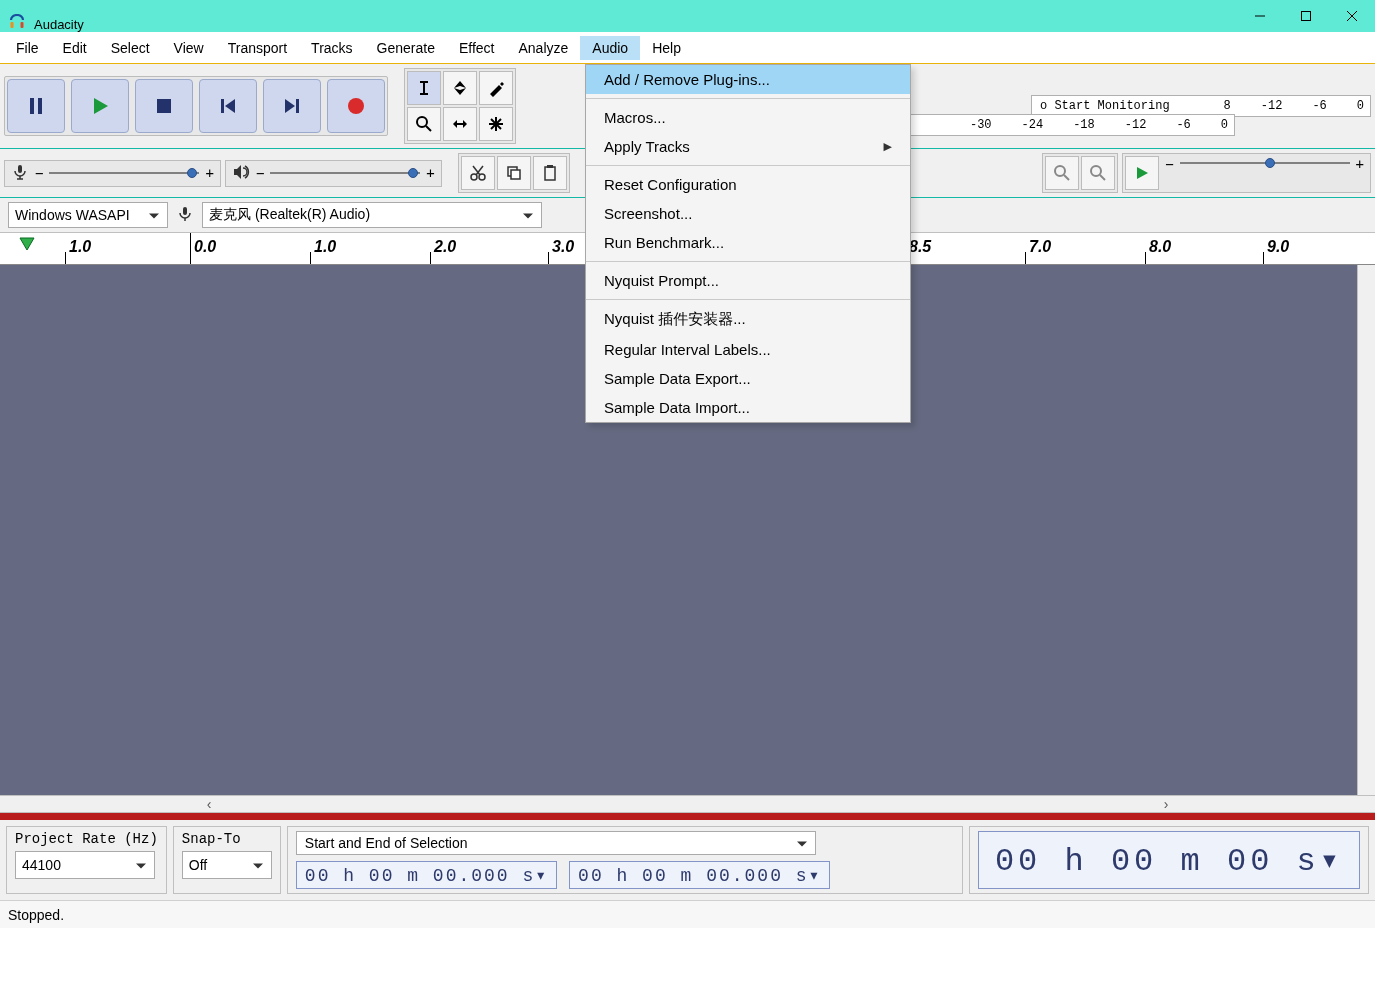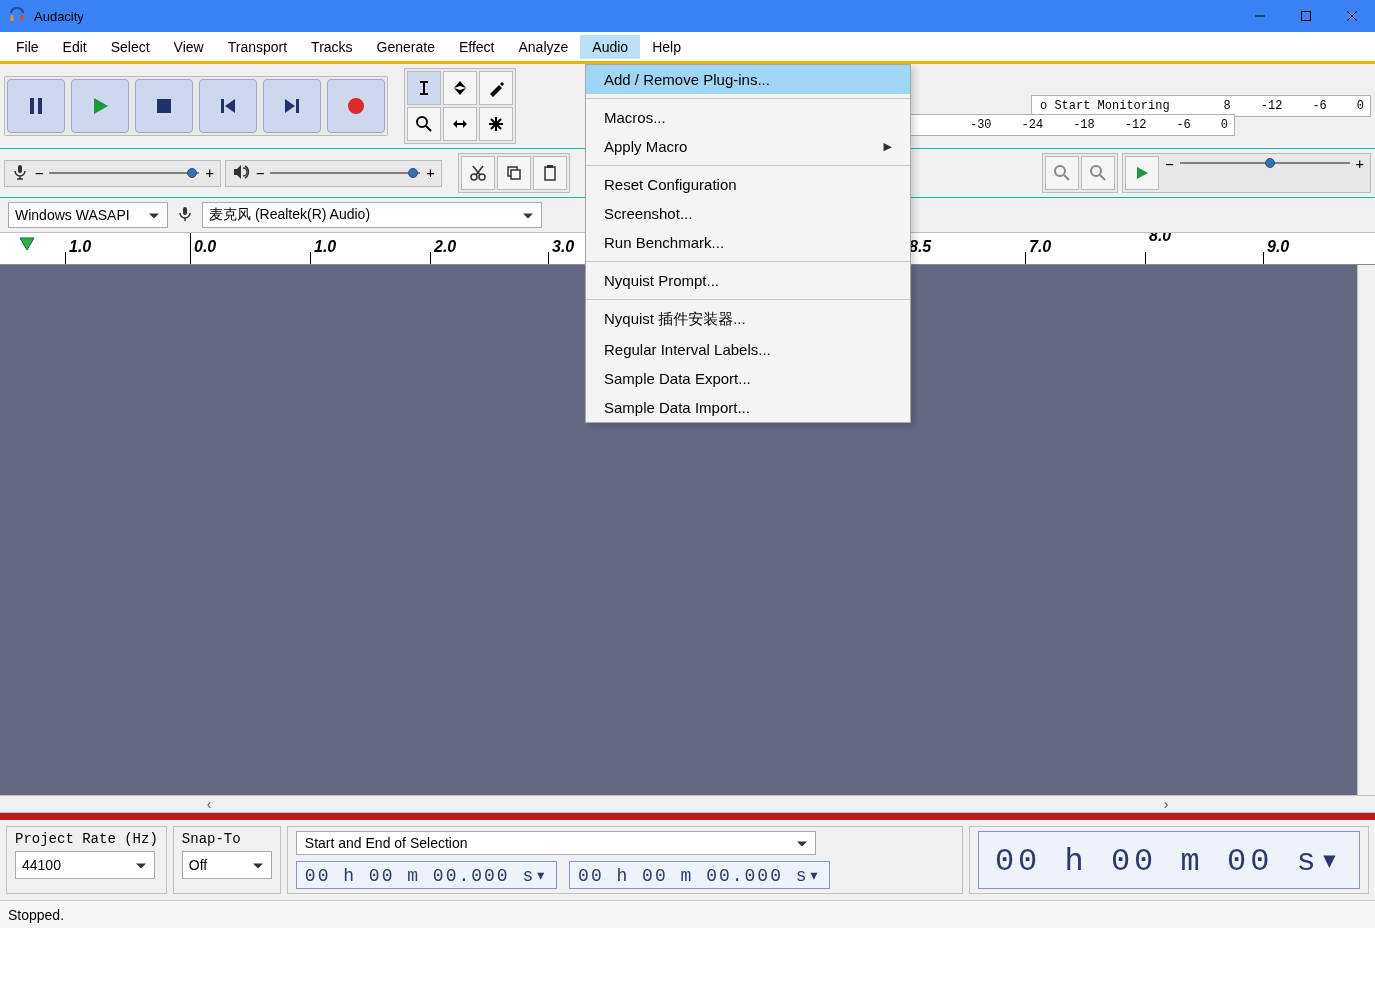--- a/index.html
+++ b/index.html
@@ -1,22 +1,22 @@
 <!DOCTYPE html>
 <html><head>
 <meta charset="utf-8">
 <style>
 * { box-sizing: border-box; margin: 0; padding: 0; }
 body { font-family: "Segoe UI", Arial, sans-serif; font-size: 14px; background: #fff; overflow: hidden; width: 1375px; height: 1000px; position: relative; }
-.titlebar { height: 32px; display: flex; align-items: center; padding-left: 8px; background: #3b82f6; }
+.titlebar { height: 32px; display: flex; align-items: flex-end; padding-left: 8px; background: #5eead4; }
 .titlebar .app-icon { width: 18px; height: 18px; margin-right: 8px; }
 .titlebar .title { font-size: 13px; }
 .win-controls { margin-left: auto; display: flex; }
 .win-controls .wc { width: 46px; height: 32px; display: flex; align-items: center; justify-content: center; }
-.menubar { height: 32px; display: flex; align-items: center; padding: 0 4px; background: #fff; border-bottom: 3px solid #eab308; }
+.menubar { height: 32px; display: flex; align-items: center; padding: 0 4px; background: #fff; border-bottom: 1px solid #eab308; }
 .menubar .menu-item { padding: 4px 12px; cursor: default; }
 .menubar .menu-item.open { background: #b9e0f7; }
 .toolbar-row { display: flex; align-items: center; background: #f0f0f0; border-bottom: 1px solid #14b8a6; padding: 4px; gap: 4px; }
 .transport-group { display: flex; gap: 6px; padding: 2px; background: #e8e8e8; border: 1px solid #bcbcbc; border-radius: 2px; }
 .transport-btn { width: 58px; height: 54px; background: #cfd7ee; border: 1px solid #9ba9cc; border-radius: 4px; display: flex; align-items: center; justify-content: center; cursor: pointer; }
 .transport-btn svg { width: 22px; height: 22px; }
 .tool-grid { display: grid; grid-template-columns: repeat(3, 34px); grid-template-rows: repeat(2, 34px); gap: 2px; padding: 2px; background: #e8e8e8; border: 1px solid #bcbcbc; }
 .tool-btn { background: #f5f5f5; border: 1px solid #bcbcbc; display: flex; align-items: center; justify-content: center; cursor: pointer; }
 .tool-btn.active { background: #d0d8ef; }
 .meter { flex: 1; height: 22px; background: #fff; border: 1px solid #b0b0b0; position: relative; overflow: hidden; display: flex; align-items: center; }
@@ -312,21 +312,21 @@
       <div class="major" style="left: 314px; bottom: 8px;">1.0</div>
       <div class="tick-line" style="left: 430px; height: 12px;"></div>
       <div class="major" style="left: 434px; bottom: 8px;">2.0</div>
       <div class="tick-line" style="left: 548px; height: 12px;"></div>
       <div class="major" style="left: 552px; bottom: 8px;">3.0</div>
       <div class="tick-line" style="left: 905px; height: 12px;"></div>
       <div class="major" style="left: 909px; bottom: 8px;">8.5</div>
       <div class="tick-line" style="left: 1025px; height: 12px;"></div>
       <div class="major" style="left: 1029px; bottom: 8px;">7.0</div>
       <div class="tick-line" style="left: 1145px; height: 12px;"></div>
-      <div class="major" style="left: 1149px; bottom: 19px; margin-top: 20px;">8.0</div>
+      <div class="major" style="left: 1149px; bottom: 8px; margin-top: 20px;">8.0</div>
       <div class="tick-line" style="left: 1263px; height: 12px;"></div>
       <div class="major" style="left: 1267px; bottom: 8px;">9.0</div>
     </div>
   <div style="position:absolute;left:190px;top:0;bottom:0;width:1px;background:#000"></div>
 </div>
 
 <div class="track-area">
   <div class="vscroll"></div>
 </div>
 
@@ -369,21 +369,21 @@
 
 <div class="dropdown-menu" id="tools-dropdown">
     <div class="dm-item highlighted">
       <span>Add / Remove Plug-ins...</span>
     </div>
     <div class="dm-sep"></div>
     <div class="dm-item">
       <span>Macros...</span>
     </div>
     <div class="dm-item">
-      <span>Apply Macro</span>
+      <span>Apply Tracks</span>
       <span class="submenu-arrow">▶</span>
     </div>
     <div class="dm-sep"></div>
     <div class="dm-item">
       <span>Reset Configuration</span>
     </div>
     <div class="dm-item">
       <span>Screenshot...</span>
     </div>
     <div class="dm-item">

